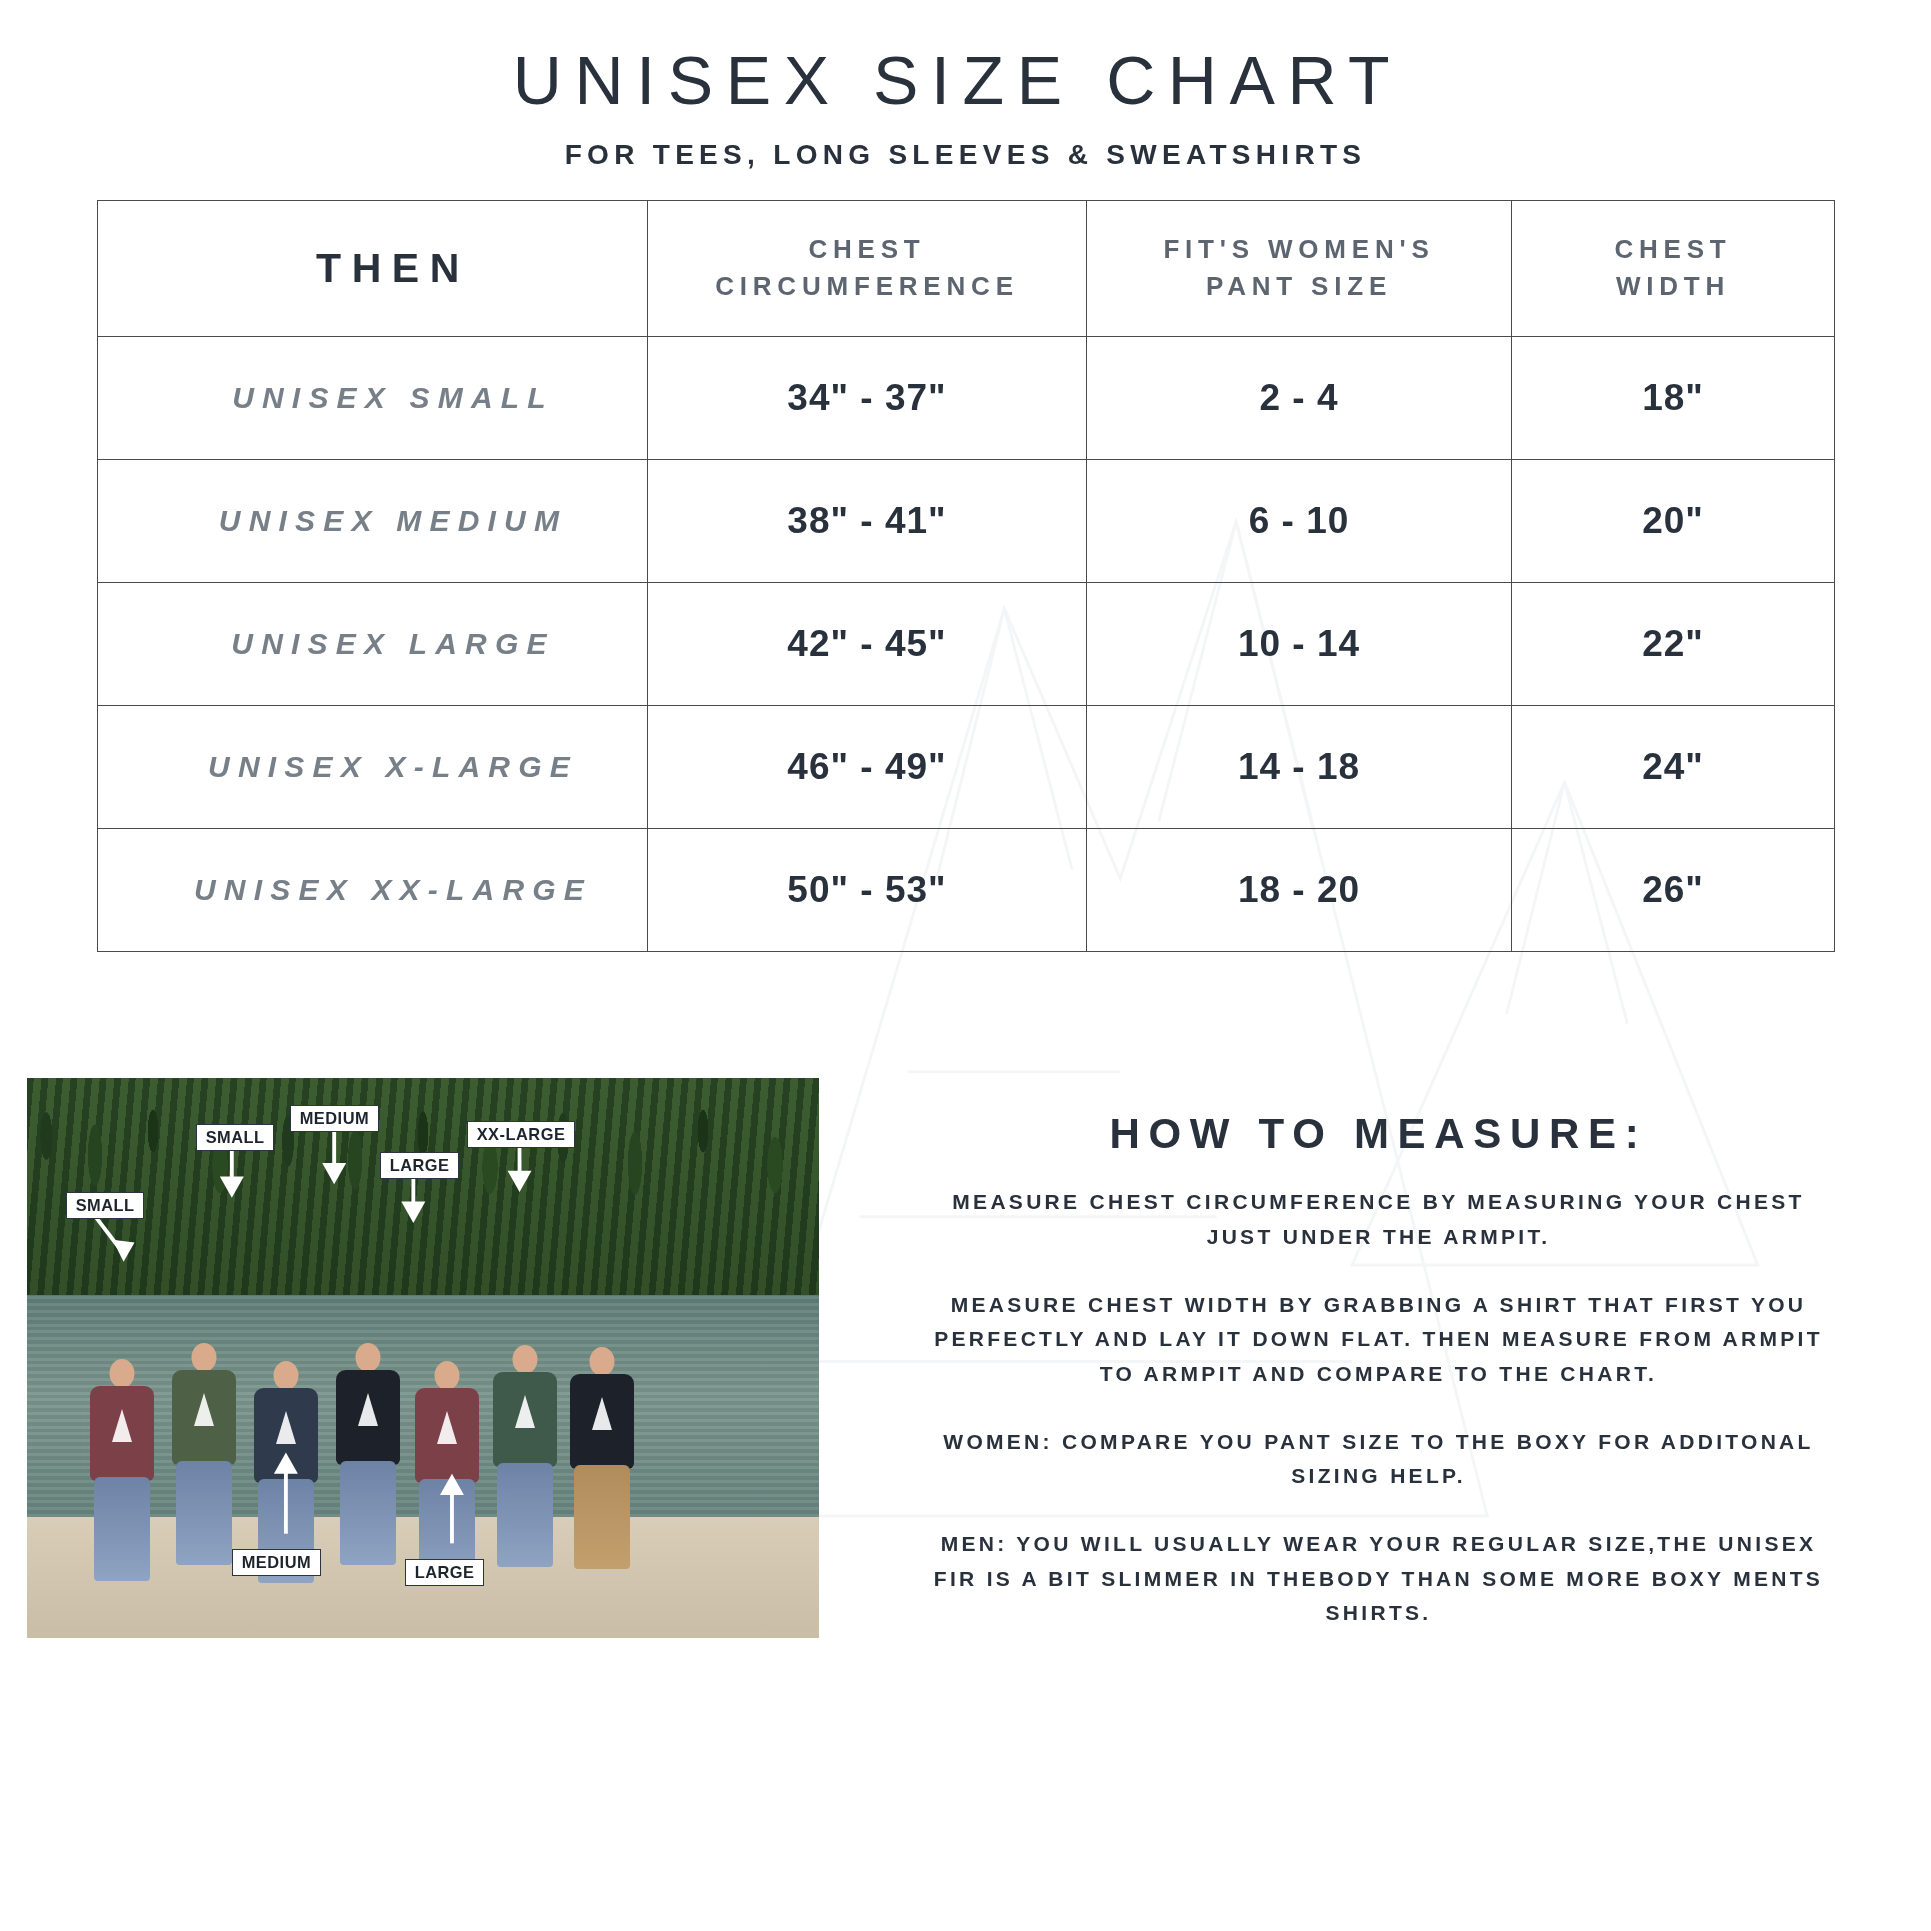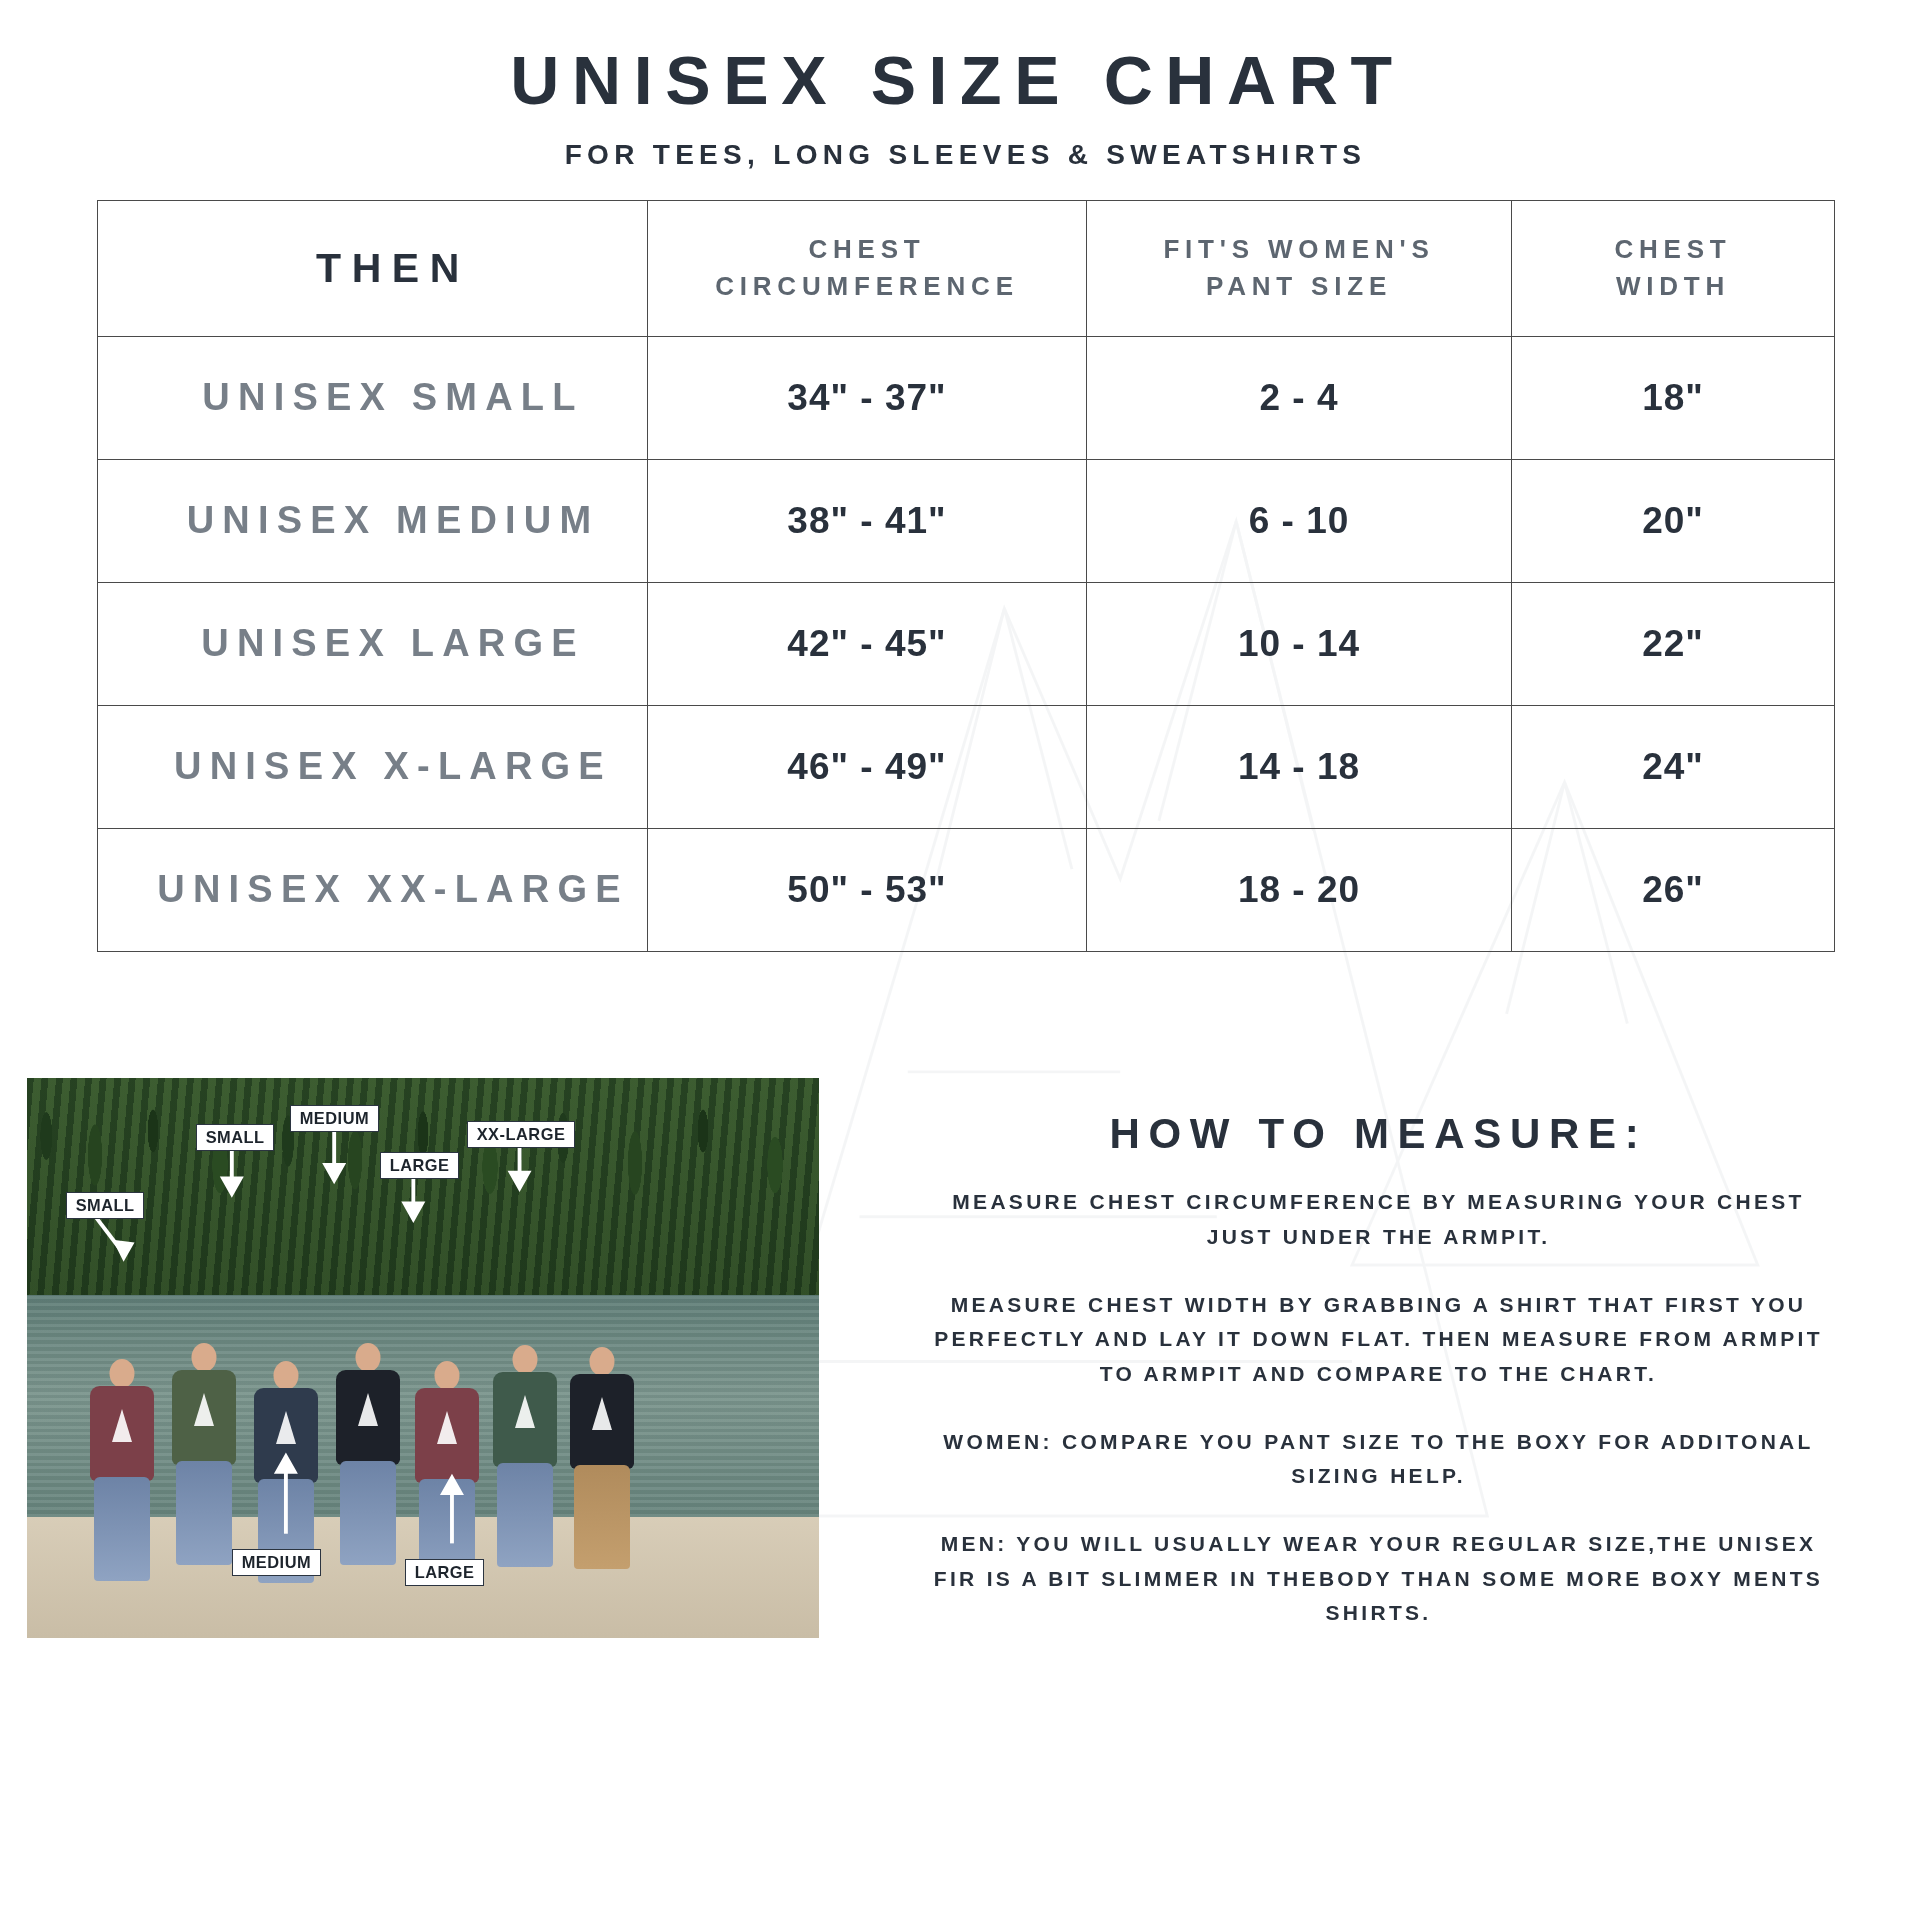--- a/index.html
+++ b/index.html
@@ -31,21 +31,21 @@
   .page {
     position: relative;
     z-index: 2;
     padding: 0;
   }
 
   
   .title {
     text-align: center;
     font-size: 68px;
-    font-weight: 700;
+    font-weight: 400;
     letter-spacing: 12.6px;
     color: #29313c;
     margin: 43px 16px 0 0;
     line-height: 1.1;
   }
   .subtitle {
     text-align: center;
     font-size: 28px;
     font-weight: 700;
     letter-spacing: 5.3px;
@@ -89,25 +89,26 @@
   .th-head {
     font-size: 26px;
     font-weight: 700;
     letter-spacing: 5.8px;
     color: #5d6670;
     line-height: 1.45;
   }
   .cell-size {
     text-align: left;
     padding-left: 41px !important;
-    font-size: 38px;
+    font-size: 30px;
     font-weight: 700;
     letter-spacing: 8.2px;
     color: #777f88;
     white-space: nowrap;
+    font-style: italic;
   }
   .cell-val {
     font-size: 37px;
     font-weight: 700;
     letter-spacing: 1px;
     color: #29313c;
   }
 
   
   .lower {

